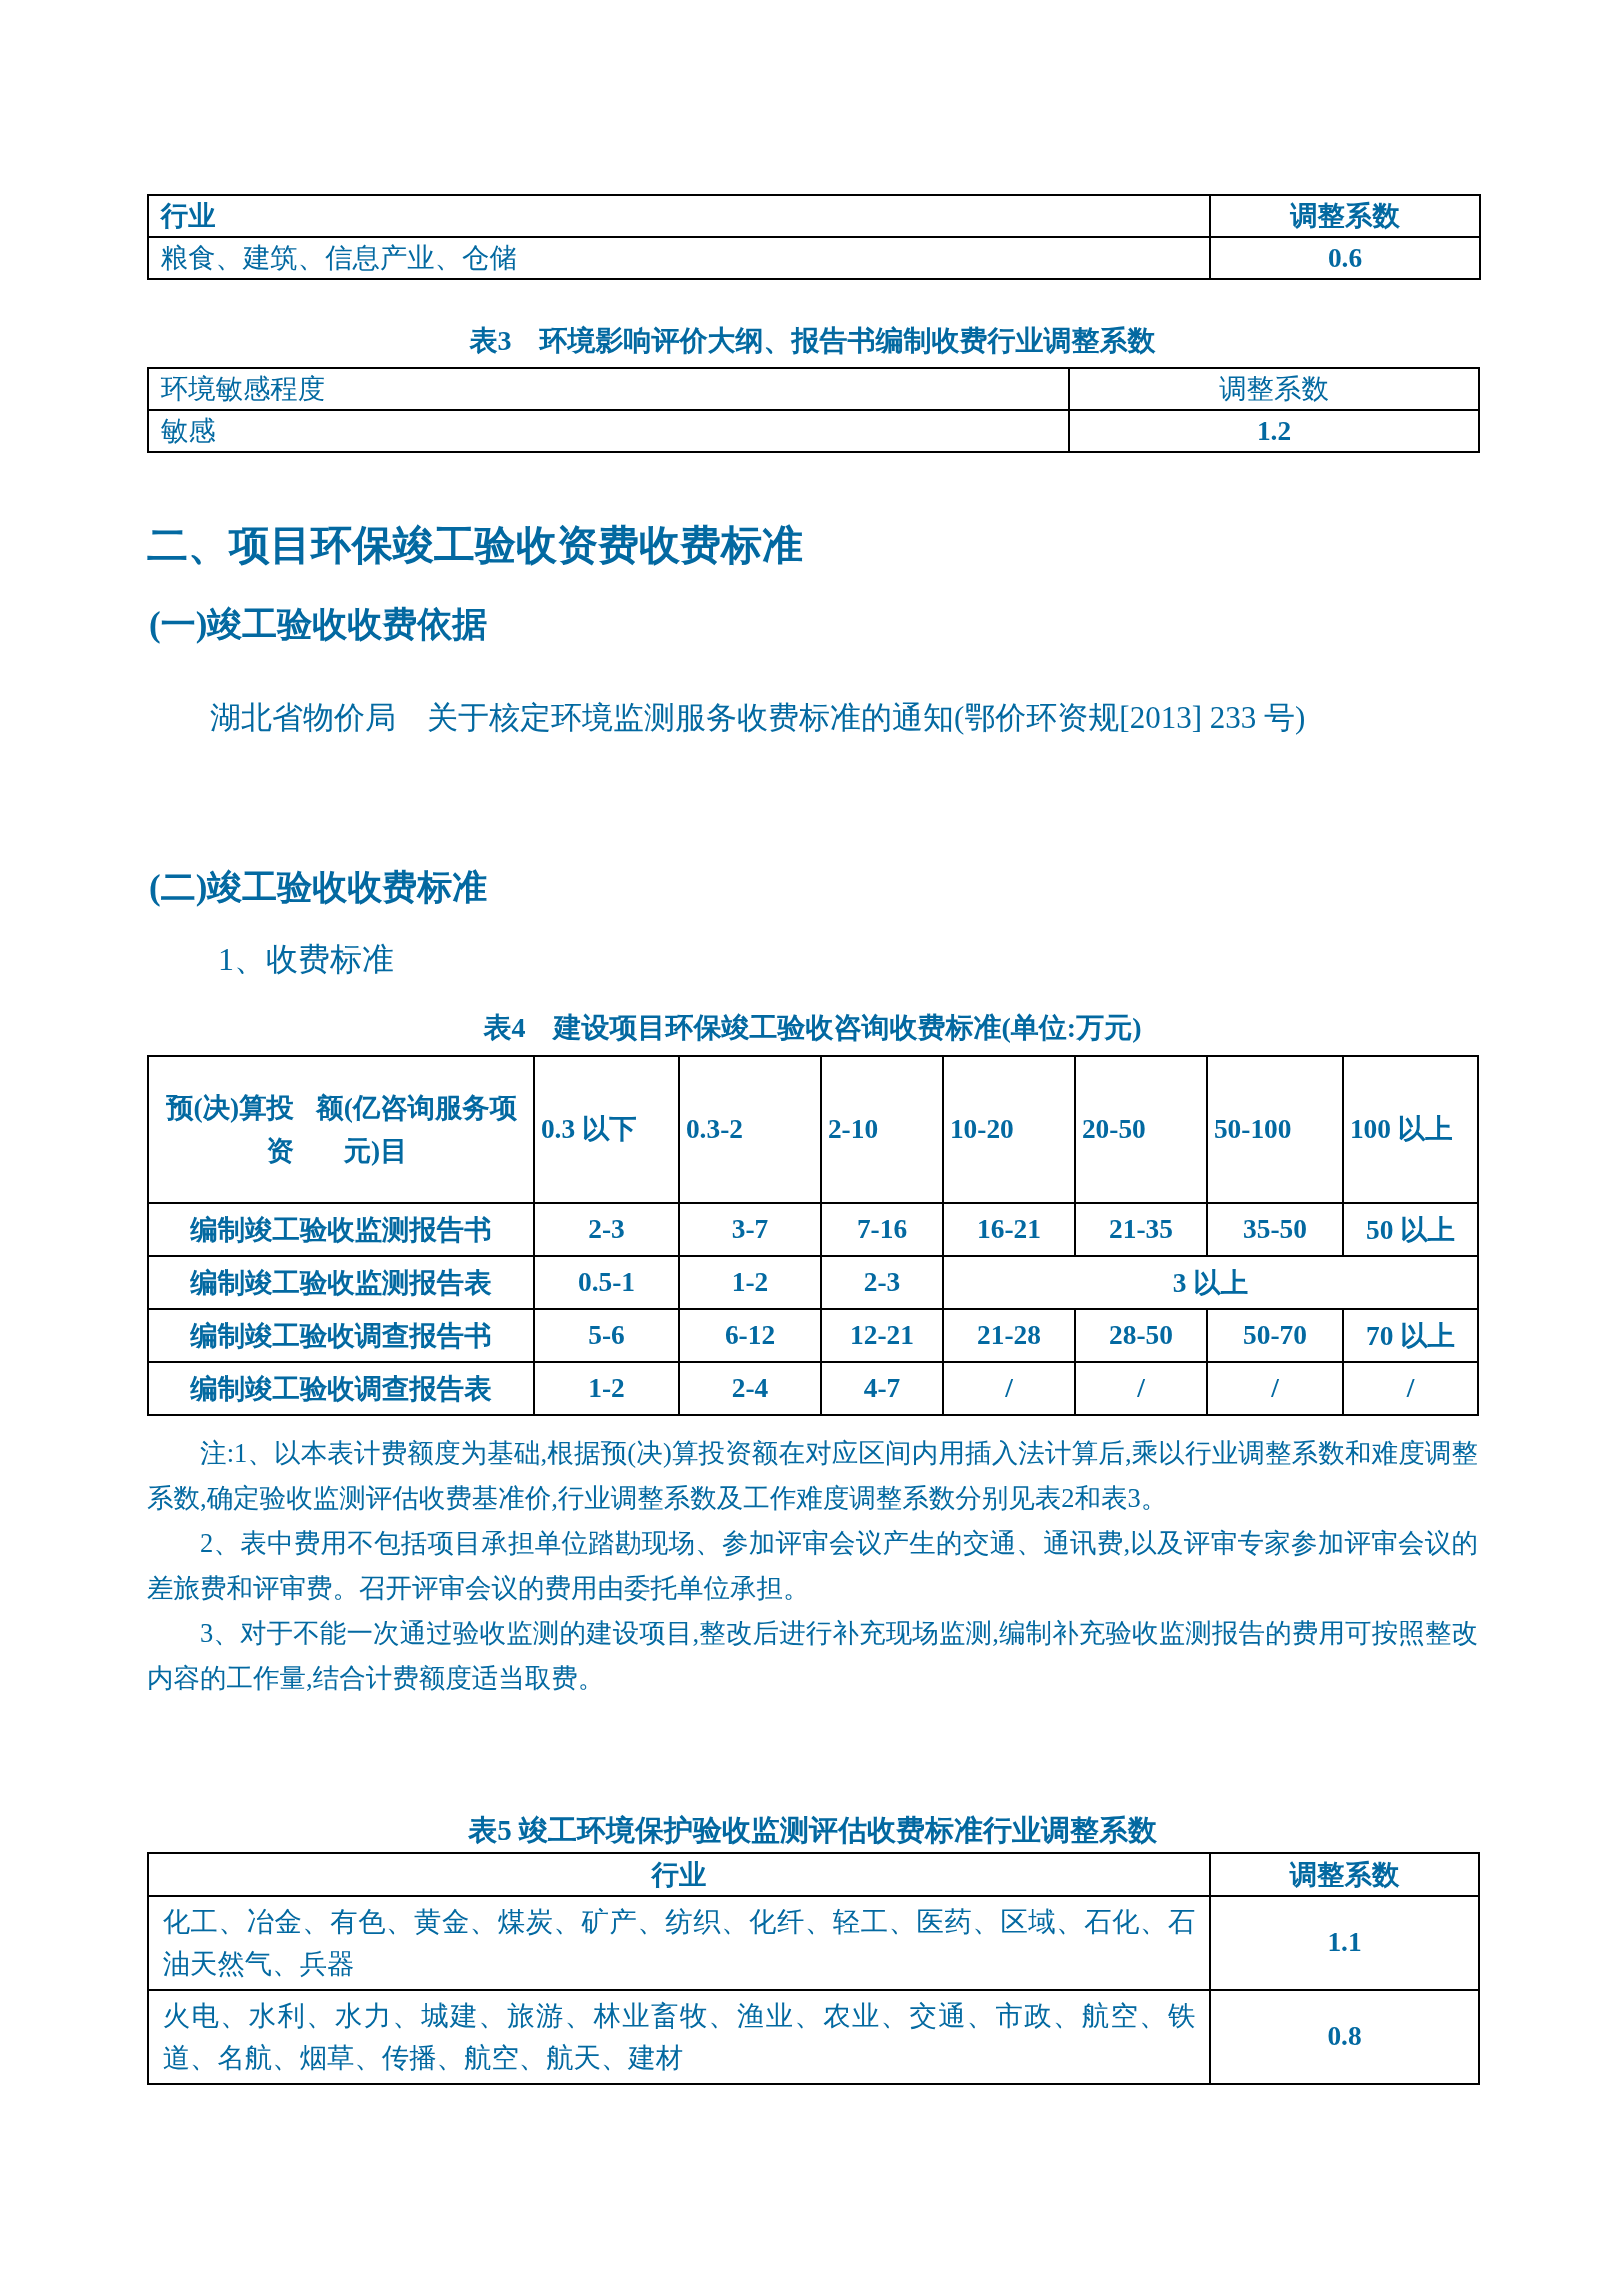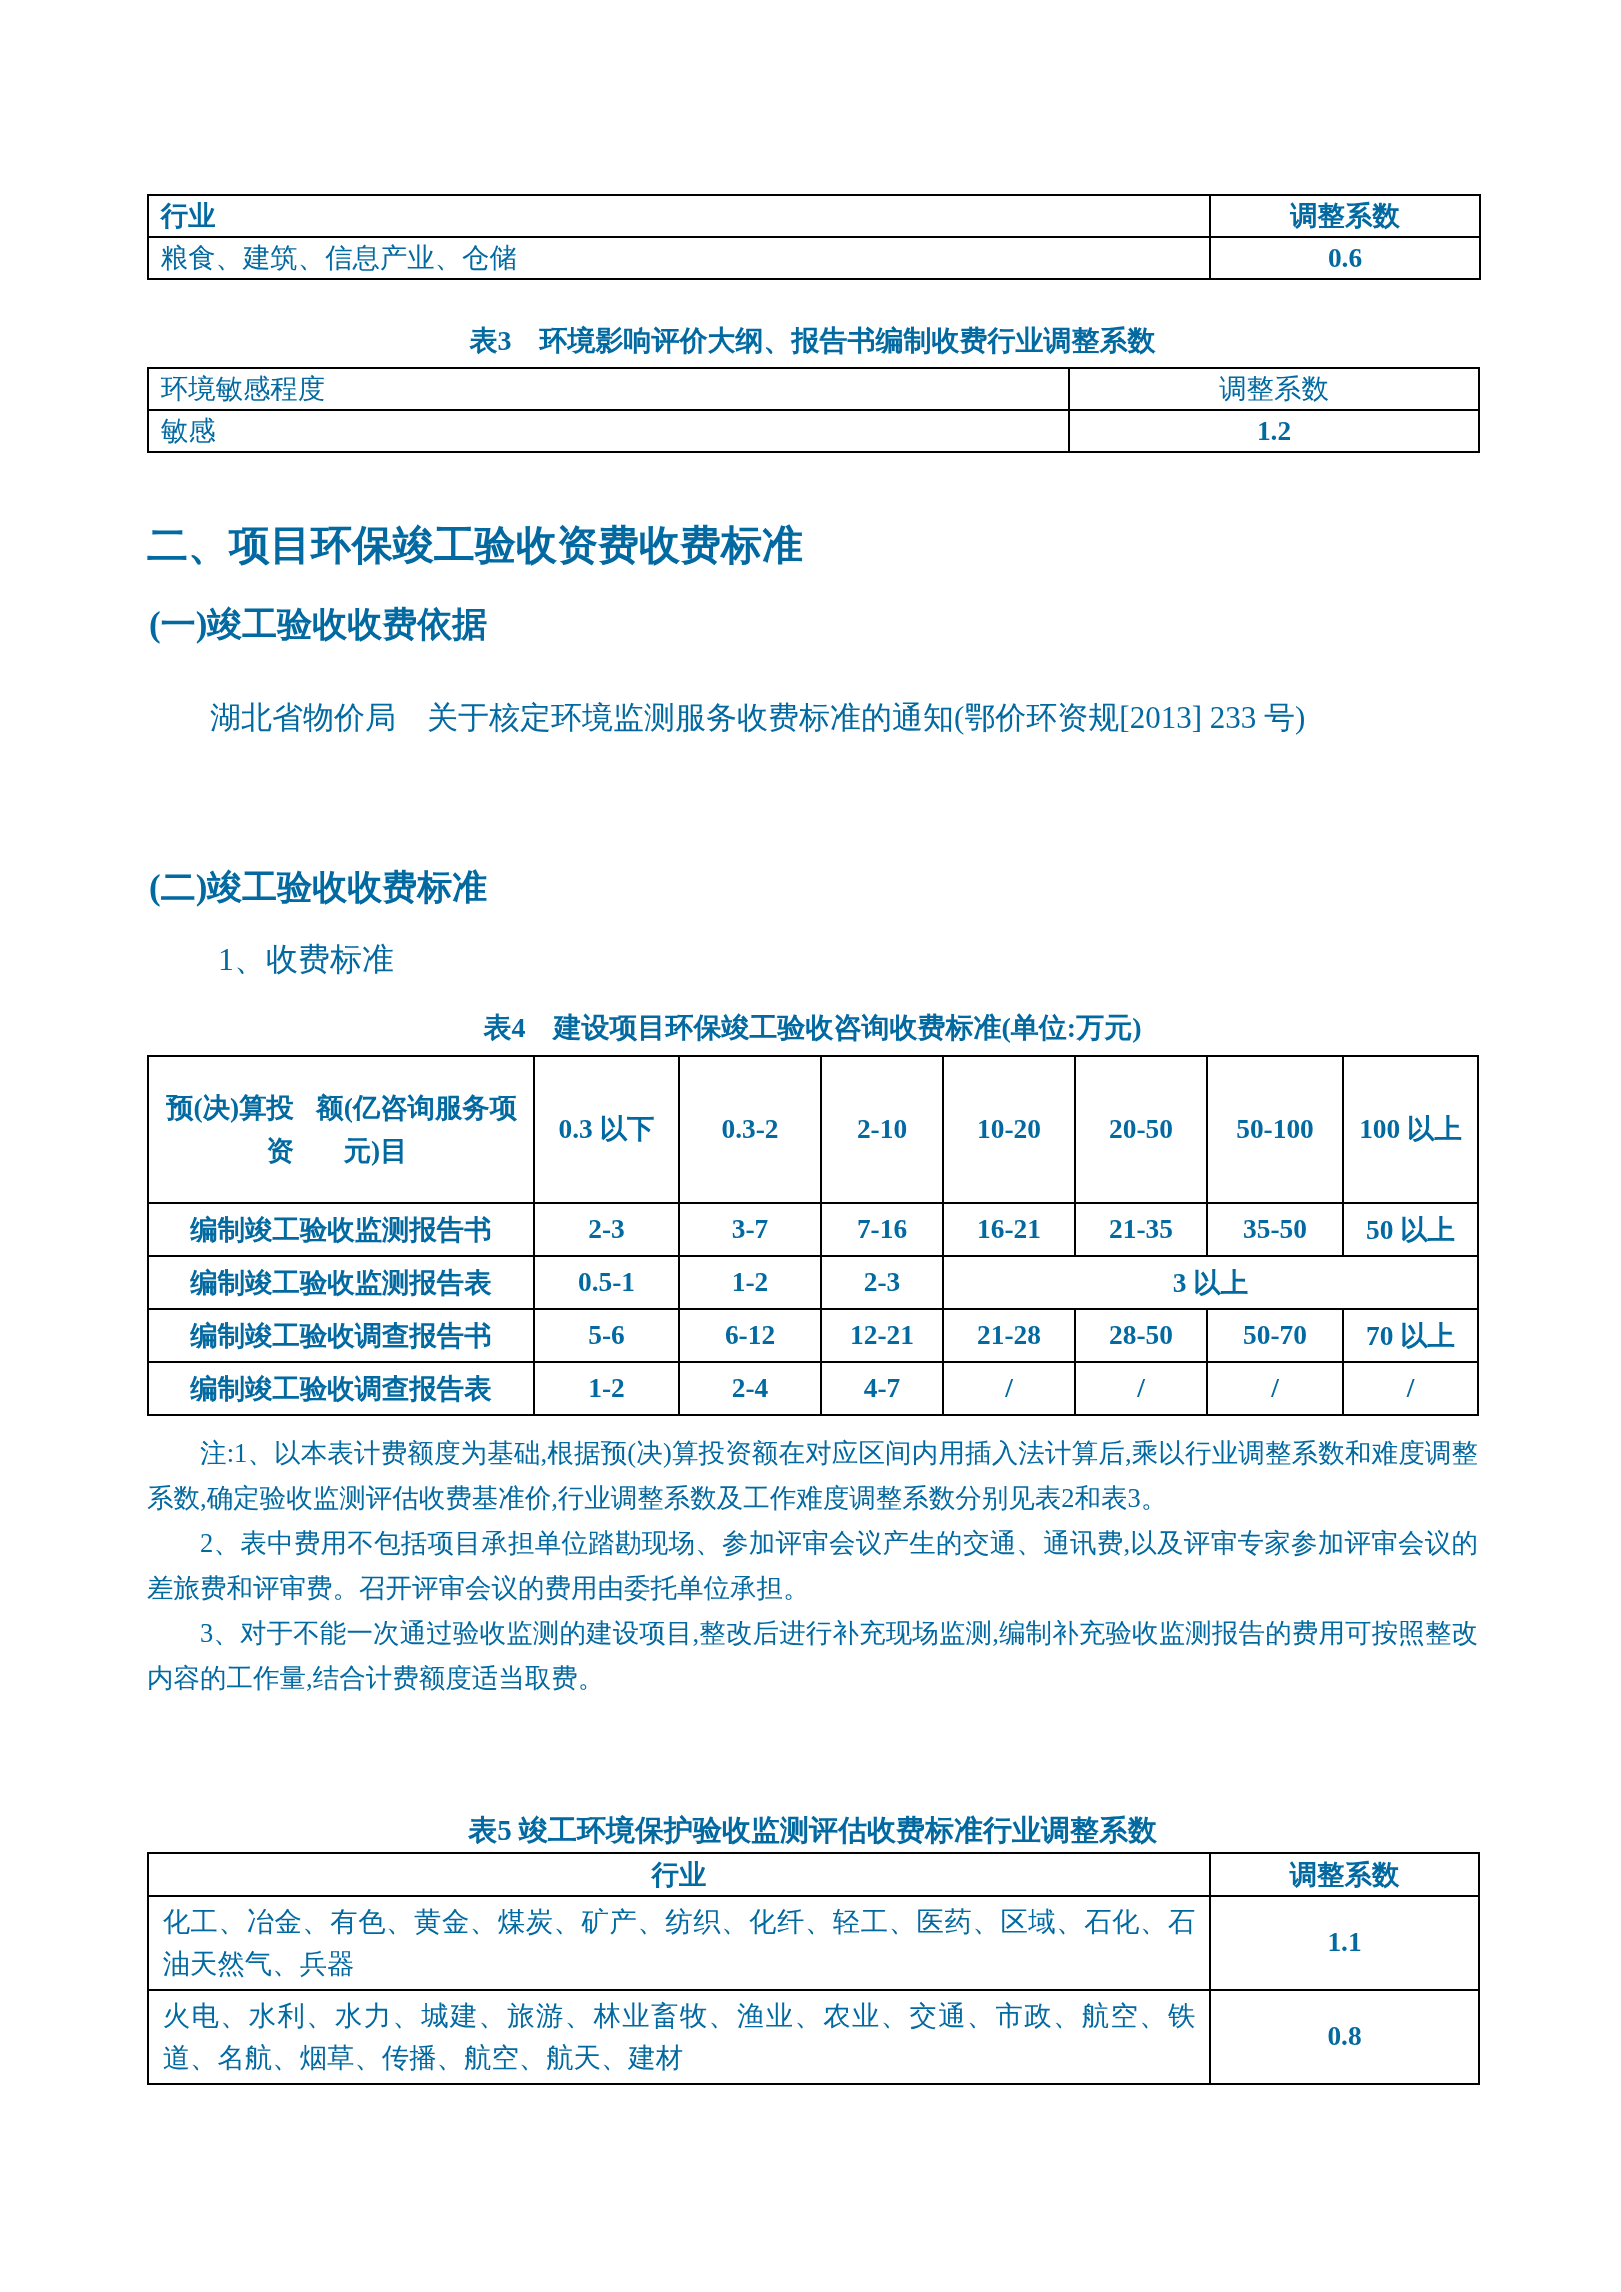--- a/index.html
+++ b/index.html
@@ -55,21 +55,21 @@
     text-align:justify;
     text-indent:53px;
   }
   
   #table4 td { font-weight:bold; }
   #table4 .hdr-row td { height:145px; }
   #table4 .body-row td { height:51px; }
   #table4 .corner { display:flex; flex-direction:row; justify-content:center; }
   #table4 .corner .ln-r { text-align:right; line-height:43px; }
   #table4 .corner .ln-l { text-align:left;  line-height:43px; }
-  #table4 .col-hdr { text-align:center; line-height:39px; padding:0 5.9px;margin-left:32px; }
+  #table4 .col-hdr { line-height:39px; padding:0 5.9px;margin-left:32px; }
   
   #table5 .label-cell {
     font-weight:normal;
     line-height:42px;
     text-align:justify;
     padding:3.9px 13.7px;
   }
   
   .row45 td { height:40px; }
   .row88 td { height:82px; }

